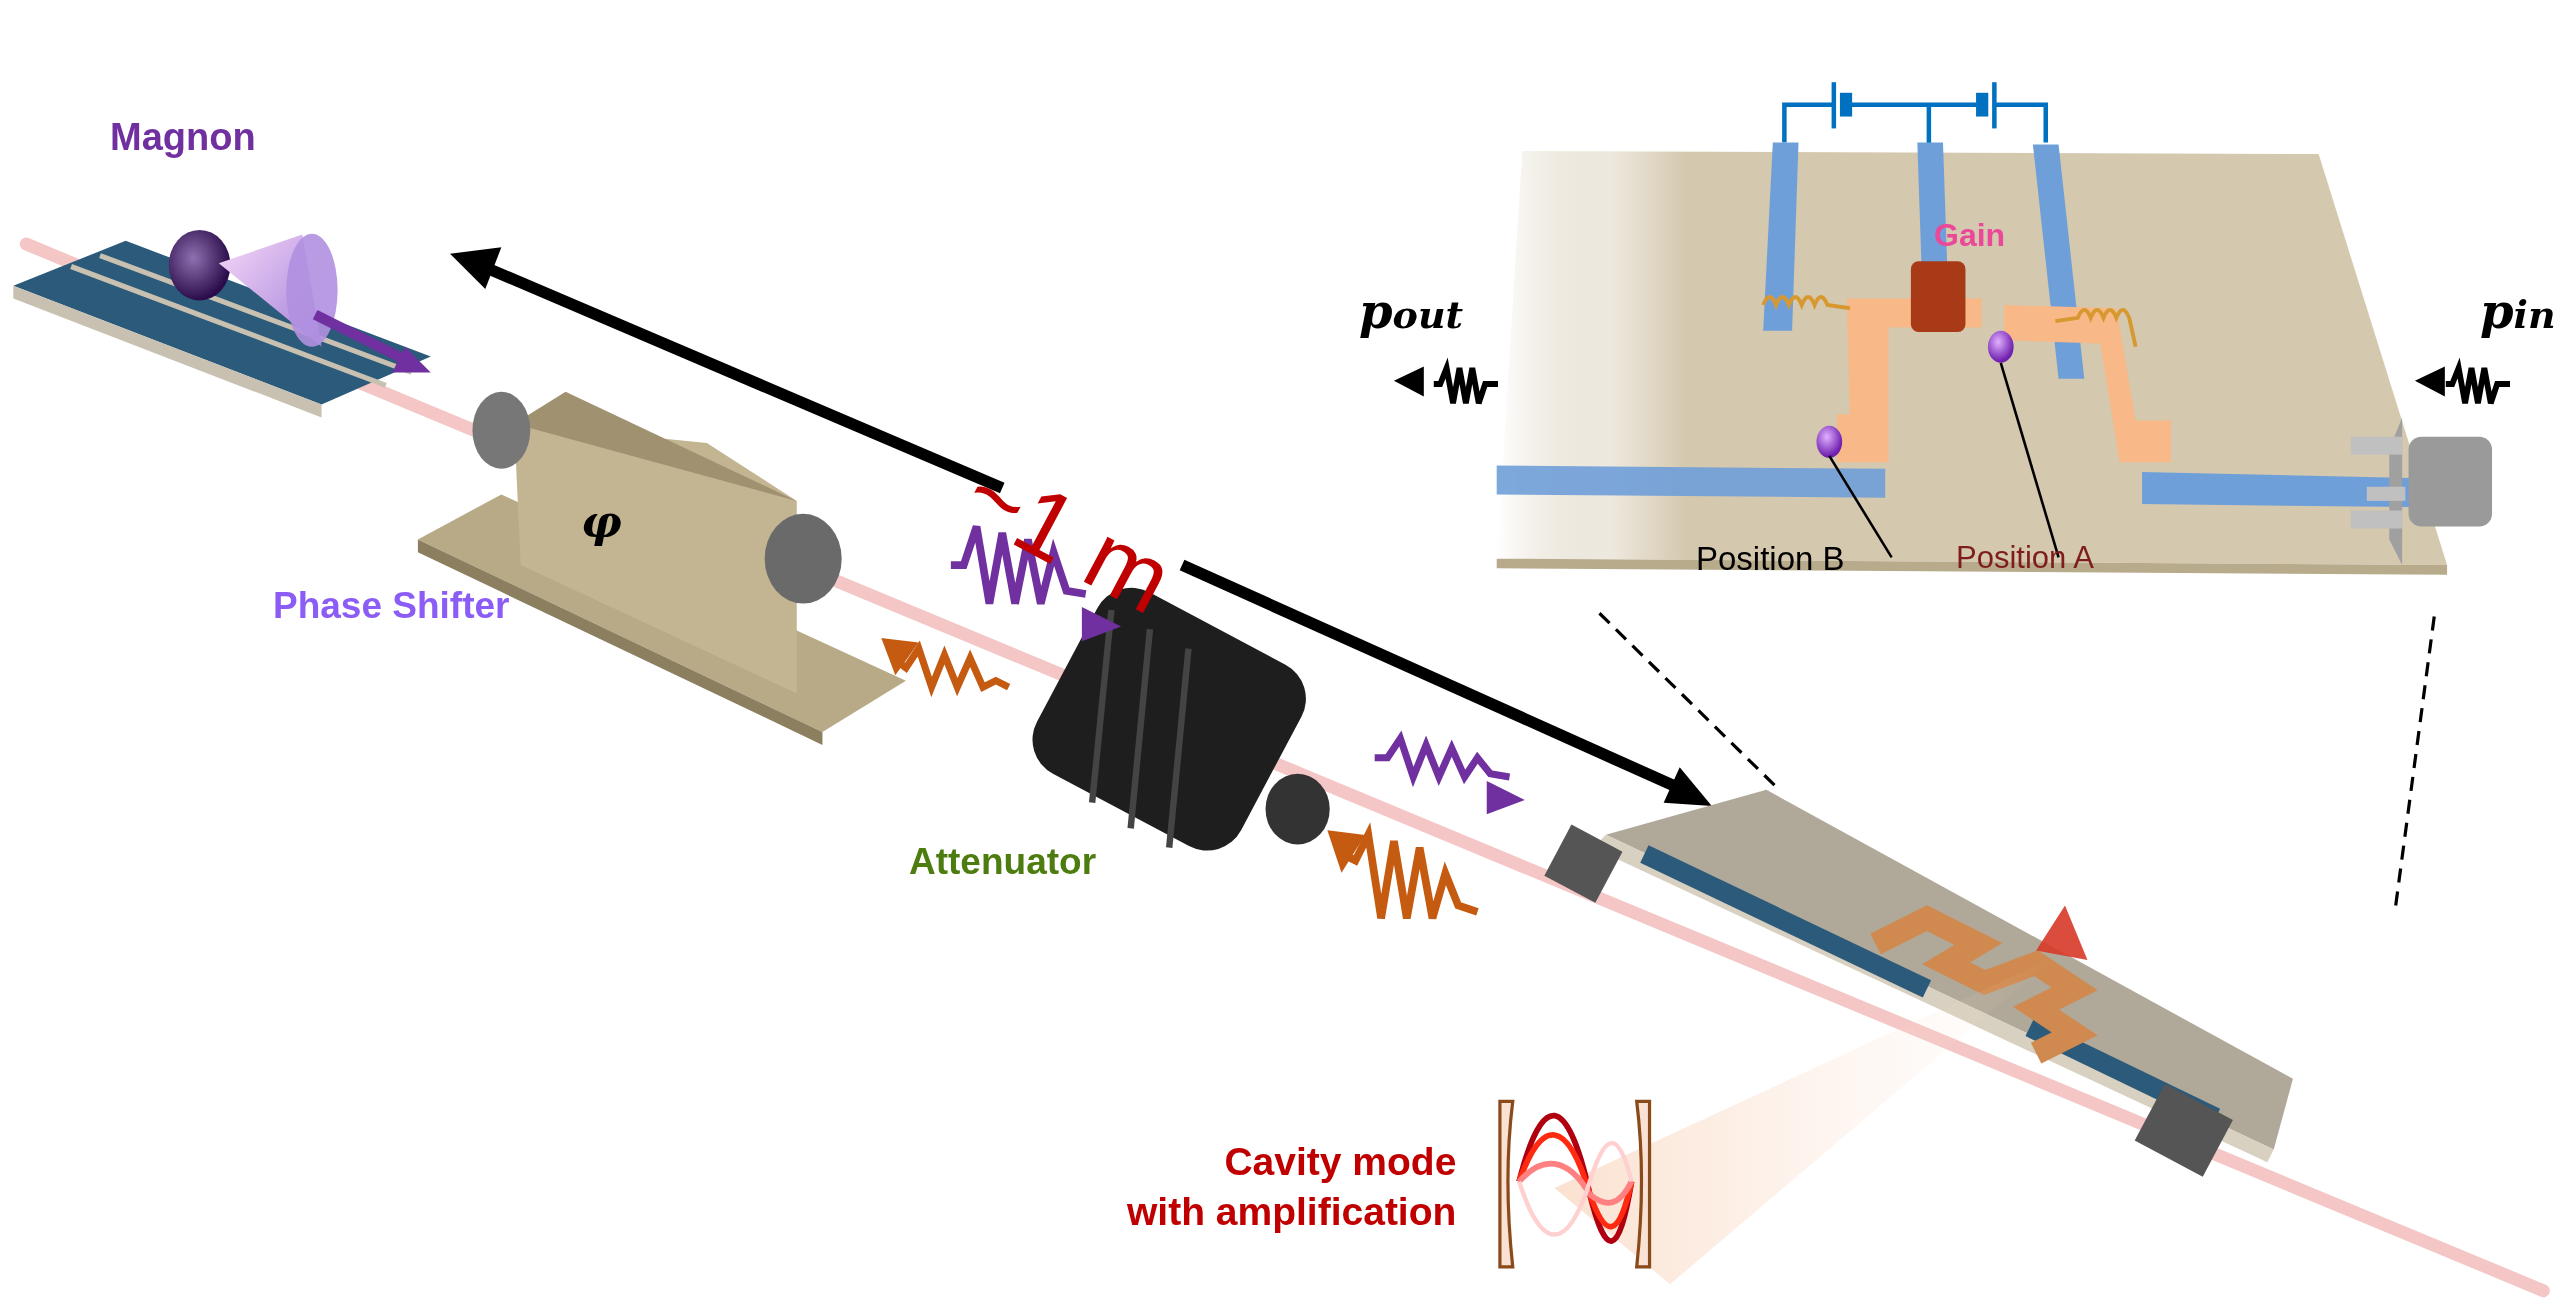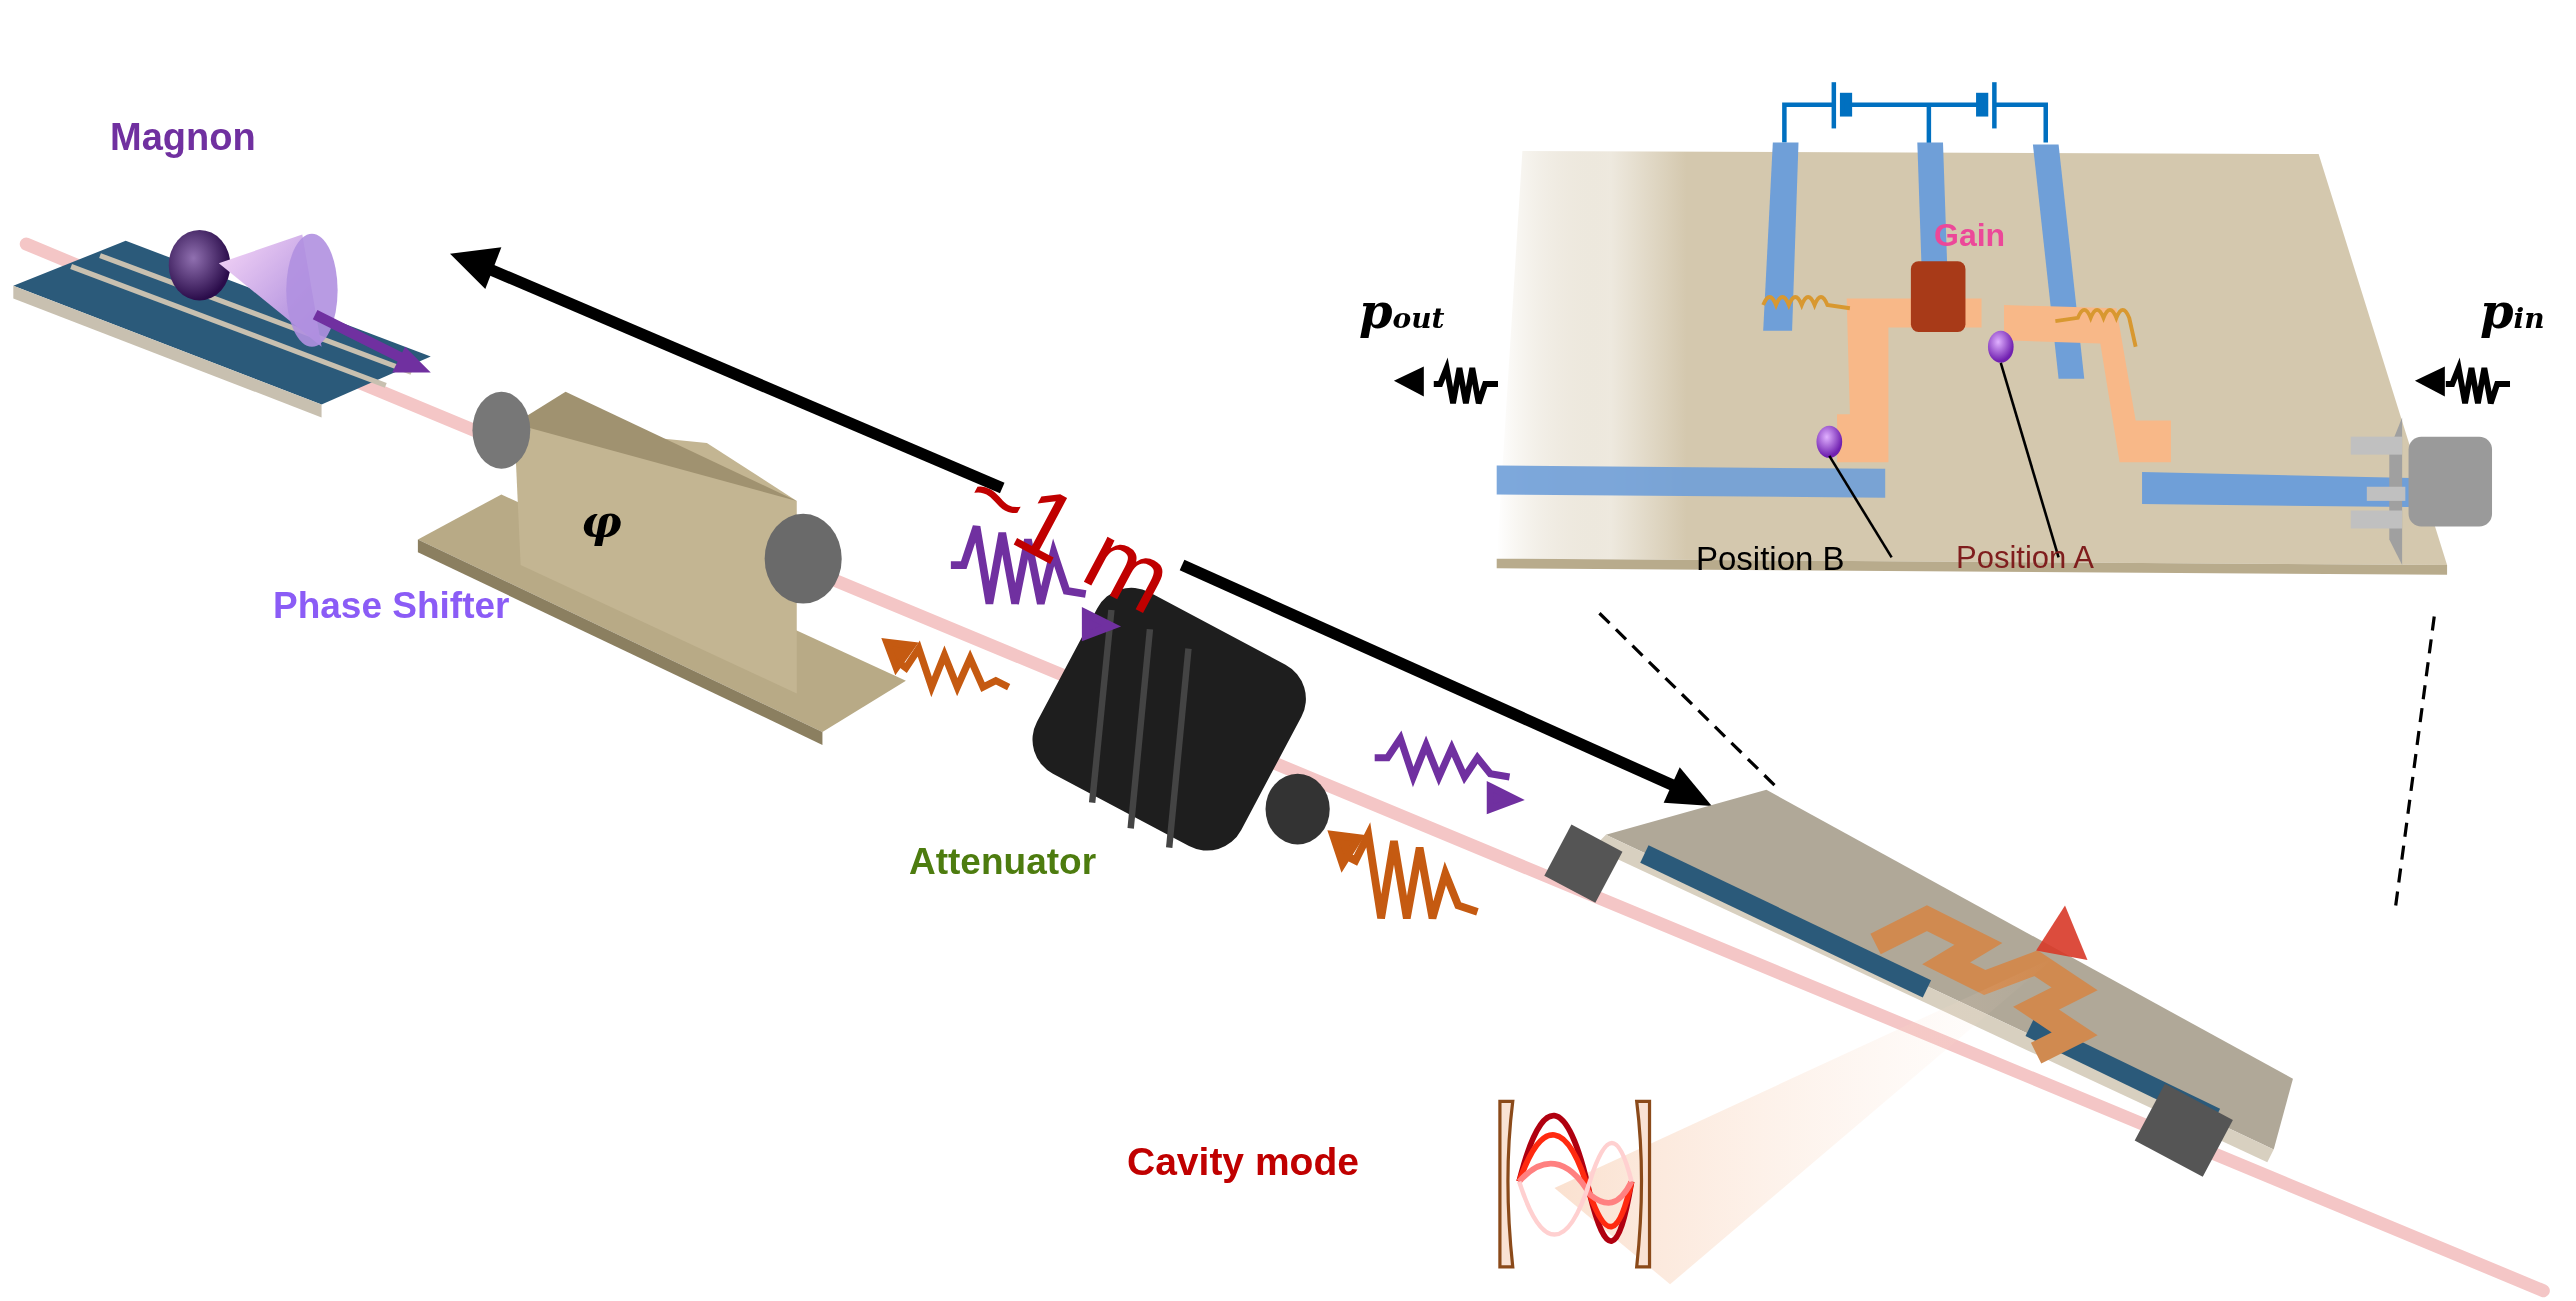--- a/index.html
+++ b/index.html
@@ -9,21 +9,21 @@
   .lbl { position:absolute; white-space:nowrap; }
   .magnon-title { left:110px; top:116px; font-size:38px; font-weight:bold; color:#7030a0; }
   .phase-label { left:273px; top:585px; font-size:37px; color:#8b5cf6;font-weight:bold; }
   .atten-label { left:909px; top:841px; font-size:37px; color:#4d7c0f;font-weight:bold; }
   .distance-label { left:999px; top:437px; font-size:96px; color:#c00000; transform:rotate(28deg); transform-origin:left top; }
   .gain-label { left:1934px; top:217px; font-size:32px; font-weight:bold; color:#ec4899; }
   .posb-label { left:1696px; top:540px; font-size:33px; color:#000; }
   .posa-label { left:1956px; top:540px; font-size:31px; color:#7f1d1d; }
   .pout-label { left:1359px; top:283px; font-size:48px; font-family:"DejaVu Serif", serif; font-style:italic; font-weight:bold; color:#000; }
   .pin-label { left:2480px; top:283px; font-size:48px; font-family:"DejaVu Serif", serif; font-style:italic; font-weight:bold; color:#000; }
-  .sub { font-size:28px; }
+  .sub { font-size:38px; }
   .cavity-label { left:1127px; top:1137px; font-size:39px; font-weight:bold; color:#c00000; text-align:right; line-height:50px; }
   .phi-label { left:581px; top:495px; font-size:45px; font-family:"DejaVu Serif", serif; font-style:italic; font-weight:bold; color:#000; }
 </style>
 </head>
 <body>
 
 <svg id="canvas" viewBox="0 0 4010 2026">
   <defs>
     <linearGradient id="boardFade" x1="0" x2="1" y1="0" y2="0">
       <stop offset="0" stop-color="#ffffff" stop-opacity="1"></stop>
@@ -194,14 +194,15 @@
 <div class="lbl phi-label">φ</div>
 <div class="lbl atten-label">Attenuator</div>
 <div class="lbl distance-label">~1 m</div>
 <div class="lbl gain-label">Gain</div>
 <div class="lbl posb-label">Position B</div>
 <div class="lbl posa-label">Position A</div>
 <div class="lbl pout-label"><span>p</span><span class="sub">out</span></div>
 <div class="lbl pin-label"><span>p</span><span class="sub">in</span></div>
 <div class="lbl cavity-label">
   <div>Cavity mode</div>
+  <div>with amplification</div>
 </div>
 
 
 </body></html>

